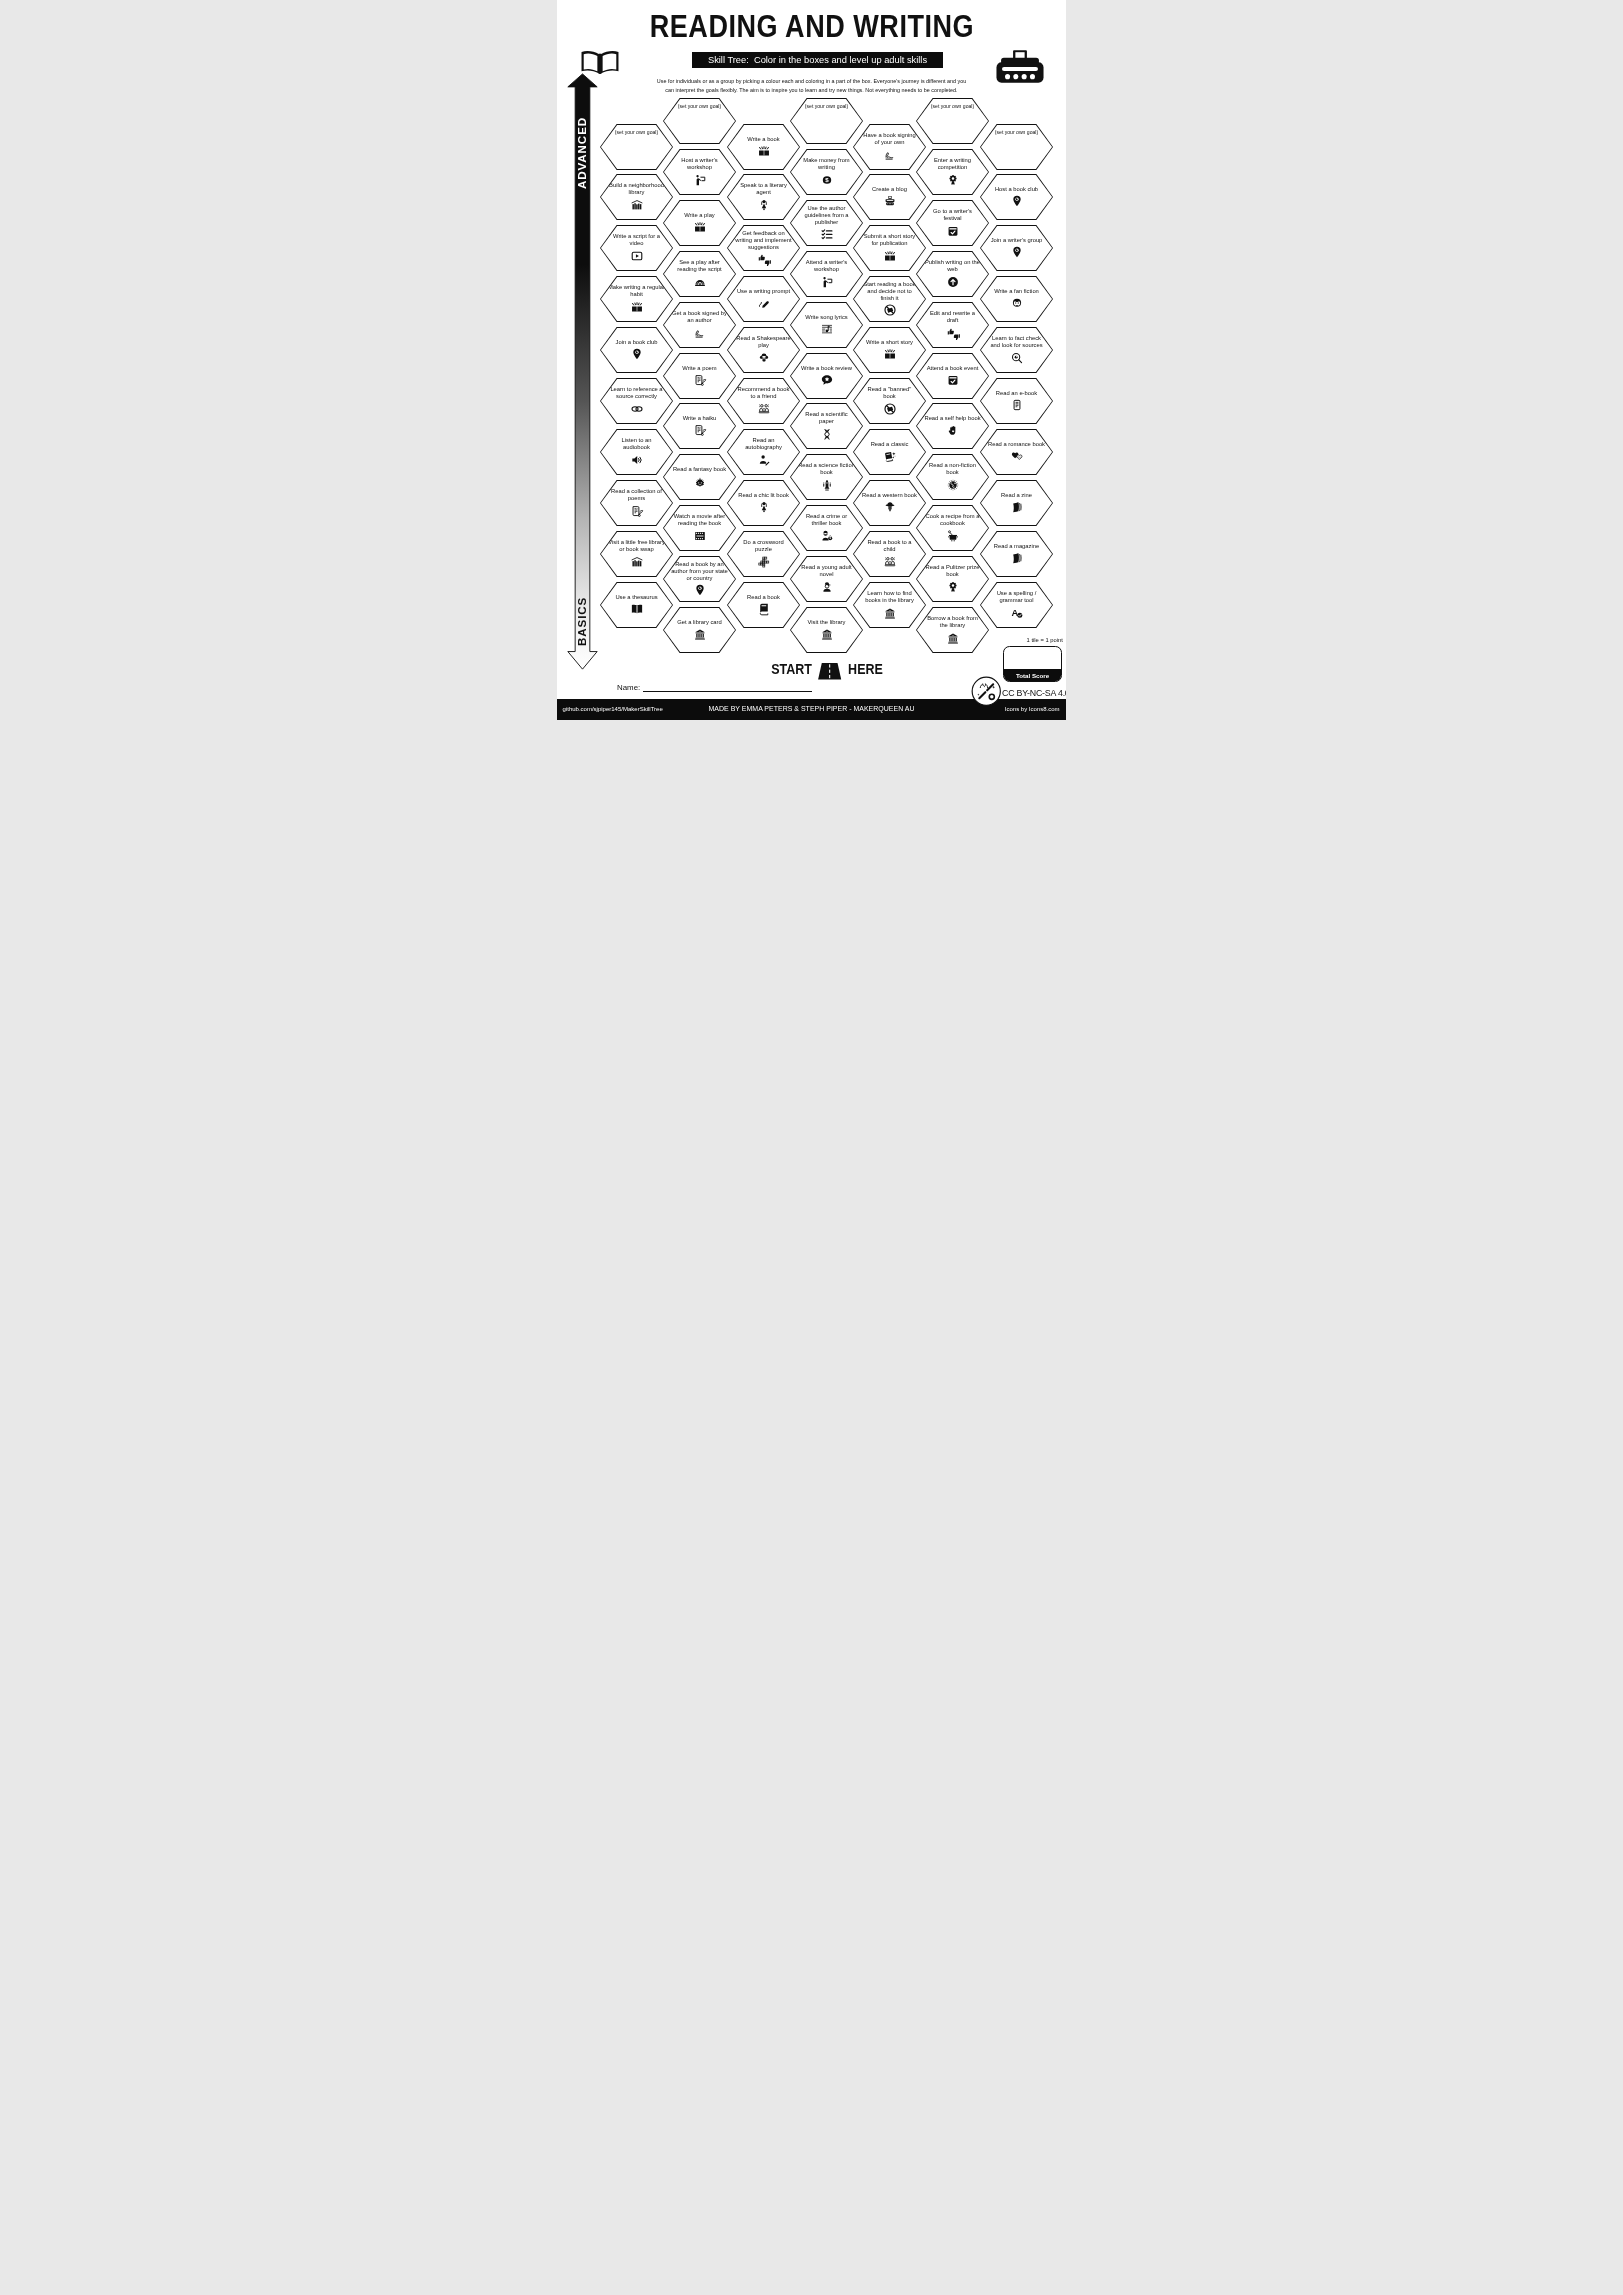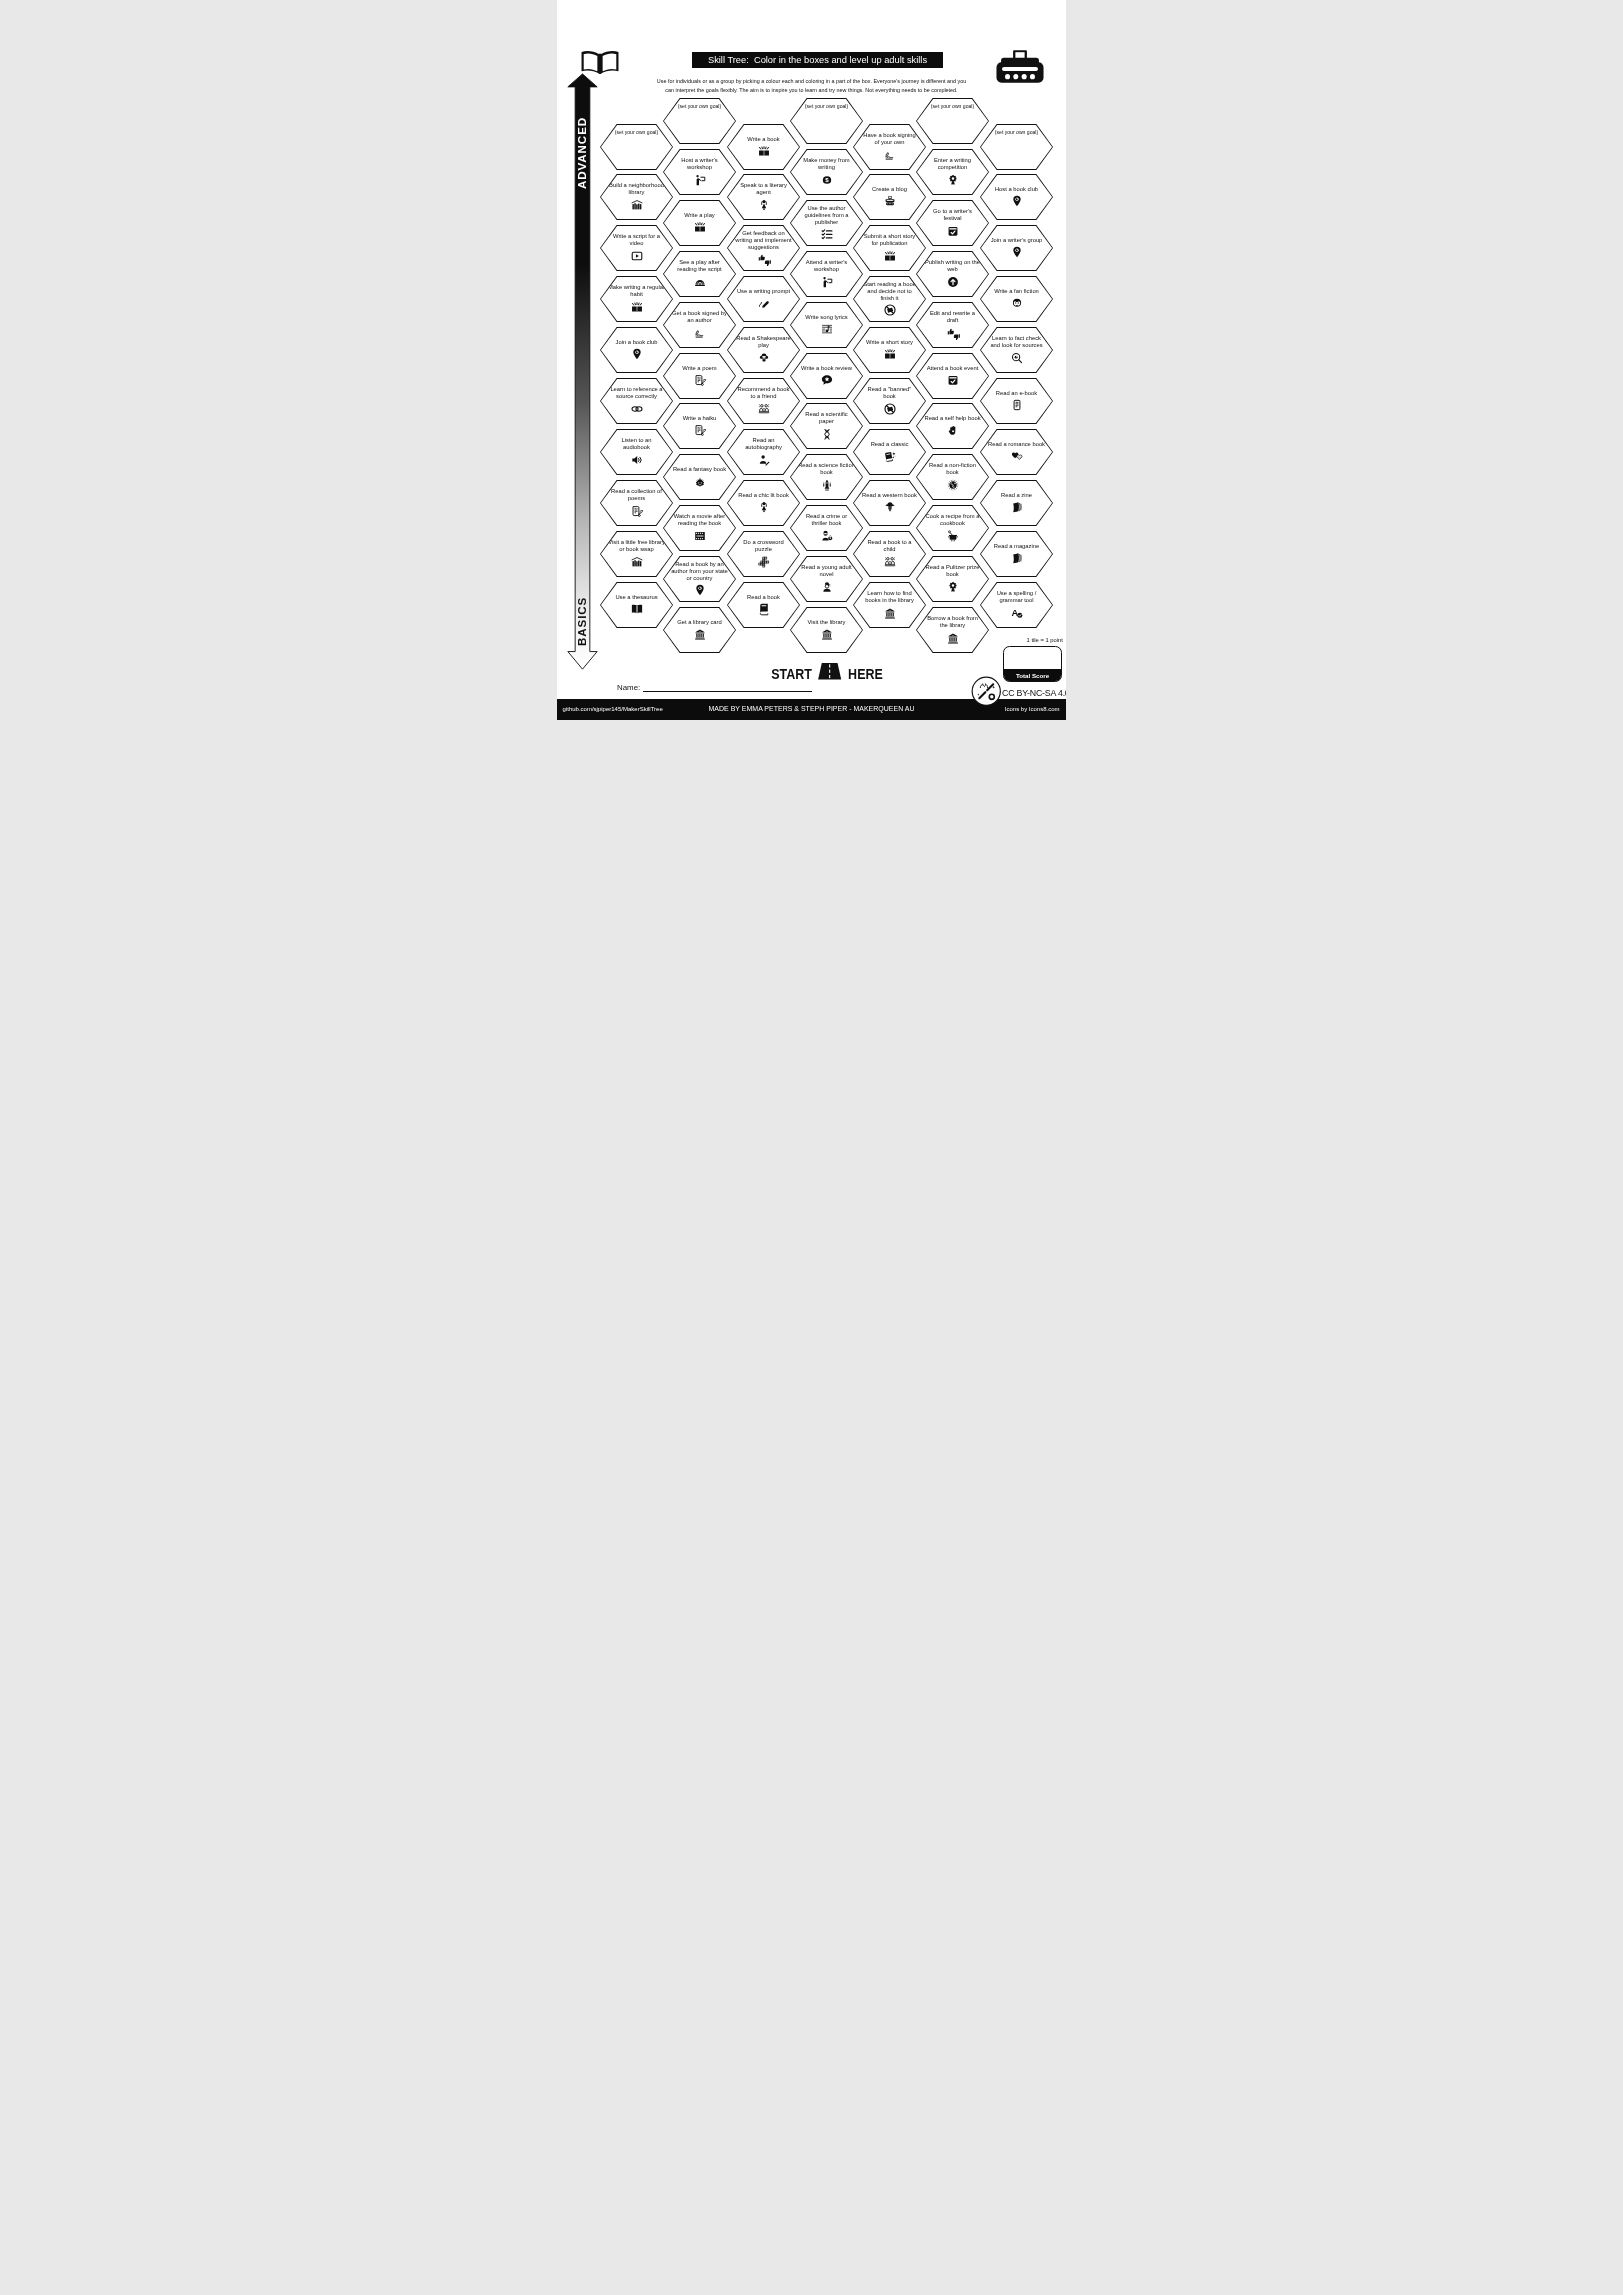--- a/index.html
+++ b/index.html
@@ -27,21 +27,21 @@
   .hex-inner{position:absolute;left:0.9px;top:0.9px;right:0.9px;bottom:0.9px;background:#fff;
        clip-path:polygon(22.8% 0,77.2% 0,100% 50%,77.2% 100%,22.8% 100%,0 50%);
        display:flex;flex-direction:column;align-items:center;justify-content:center;
        text-align:center;padding:1.9px 7px;box-sizing:border-box;gap:1.4px;}
   .hex-label{font-size:5.8px;line-height:1.2;}
   .hex-icon{width:14px;height:14px;color:#111;flex:0 0 auto;}
   .goal .hex-inner{justify-content:flex-start;padding-top:4.2px;}
   .goal .hex-label{font-size:5.1px;white-space:nowrap;}
   
   .start-here{position:absolute;left:270px;top:662px;transform:translateX(-50%);
-        display:flex;align-items:flex-end;gap:5.6px;}
+        display:flex;align-items:flex-start;gap:5.6px;}
   .start-here .word{font-size:12.5px;font-weight:900;transform:scaleY(1.15);letter-spacing:0;}
   .road-icon{width:25px;height:18.5px;color:#111;}
   
   .tile-note{position:absolute;right:3.2px;top:637px;font-size:5.8px;}
   .score-box{position:absolute;left:446px;top:646px;width:59px;height:36px;border:1.2px solid #111;
         border-radius:6.5px;overflow:hidden;background:#fff;box-sizing:border-box;}
   .score-bar{position:absolute;left:0;right:0;bottom:0;height:12px;background:#0c0c0c;color:#fff;
         font-size:6.2px;font-weight:700;display:flex;align-items:center;justify-content:center;}
   
   .name-row{position:absolute;left:60px;top:683px;display:flex;align-items:flex-end;}
@@ -426,20 +426,21 @@
     <rect x="55" y="6" width="20" height="16" fill="#fff"></rect>
     <rect x="24" y="18" width="82" height="16" rx="6" fill="#111"></rect>
     <rect x="14" y="28" width="102" height="44" rx="11" fill="#111"></rect>
     <rect x="26" y="38" width="78" height="9" rx="4.5" fill="#fff"></rect>
     <circle cx="38" cy="59" r="5.5" fill="#fff"></circle>
       <circle cx="56" cy="59" r="5.5" fill="#fff"></circle>
     <circle cx="74" cy="59" r="5.5" fill="#fff"></circle>
       <circle cx="92" cy="59" r="5.5" fill="#fff"></circle>
   </svg>
 
+  <div class="title"><span>READING AND WRITING</span></div>
   <div class="subtitle-bar">Skill Tree:  Color in the boxes and level up adult skills</div>
   <p class="description">Use for individuals or as a group by picking a colour each and coloring in a part of the box.  Everyone's journey is different and you can interpret the goals flexibly.  The aim is to inspire you to learn and try new things. Not everything needs to be completed.</p>
 
   <svg class="axis-arrow" viewBox="0 0 72 1292" preserveAspectRatio="none">
     <polygon points="36,2 68,30 52,30 52,1250 68,1250 36,1288 4,1250 20,1250 20,30 4,30" fill="url(#axis-grad)" stroke="#111" stroke-width="2" stroke-linejoin="round"></polygon>
   </svg>
   <div class="axis-label axis-advanced">ADVANCED</div>
   <div class="axis-label axis-basics">BASICS</div>
 
   <div id="hexgrid">

